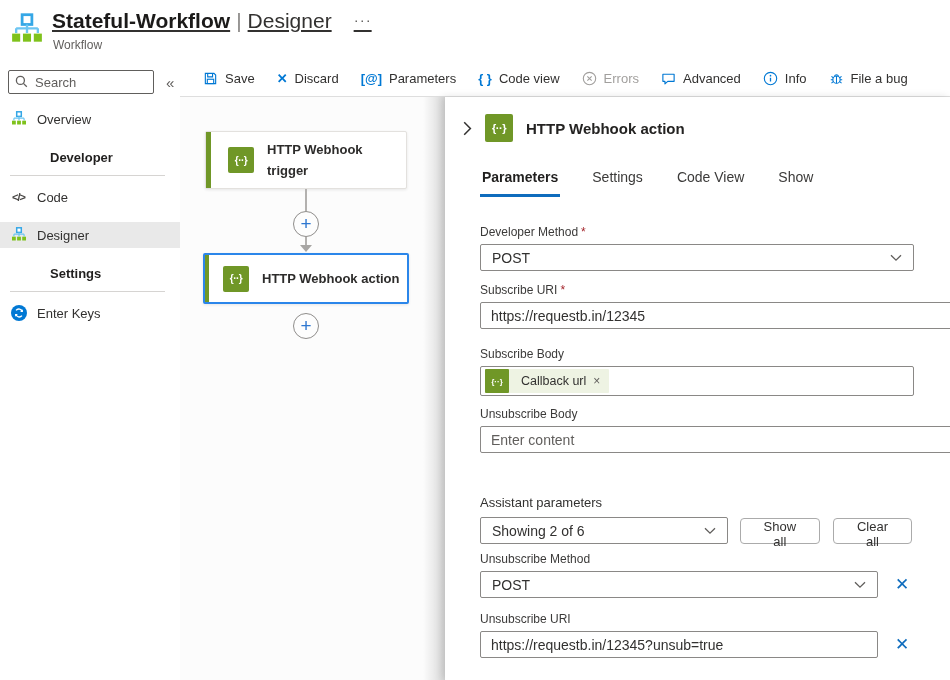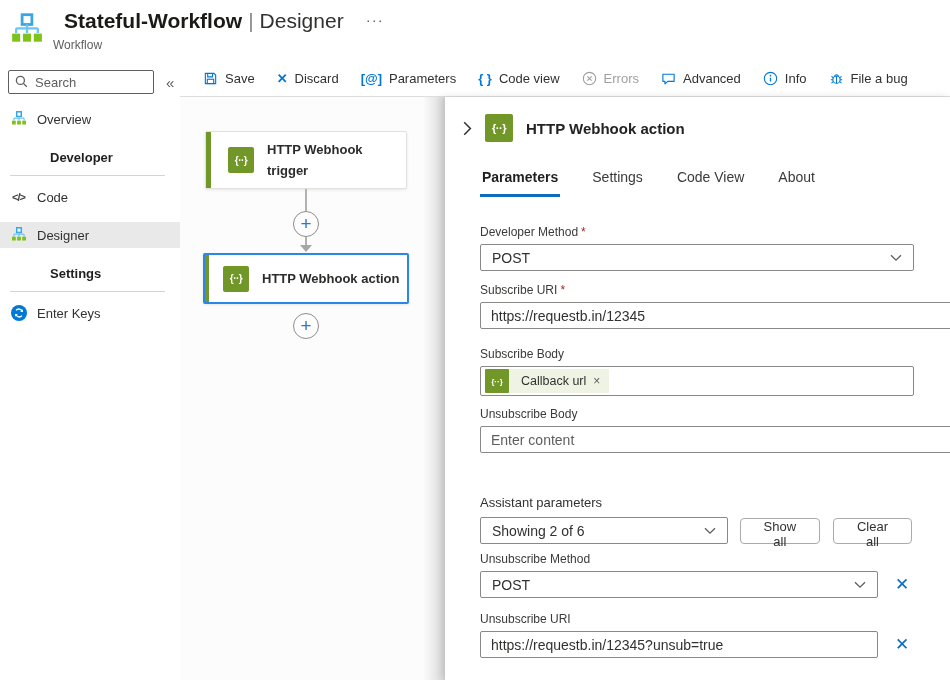--- a/index.html
+++ b/index.html
@@ -3,21 +3,21 @@
 <meta charset="utf-8">
 <style>
   * { margin:0; padding:0; box-sizing:border-box; }
   html,body { background:#fff; }
   body { font-family:"Liberation Sans", sans-serif; color:#323130; }
   .app { position:relative; width:950px; height:680px; background:#fff; overflow:hidden; }
 
   
   .app-header { position:relative; height:60px; }
   .wf-logo { position:absolute; left:10px; top:13px; width:34px; height:34px; }
-  .title-row { position:absolute; left:64px; top:9px; font-size:21px; white-space:nowrap; }
+  .title-row { position:absolute; left:52px; top:9px; font-size:21px; white-space:nowrap;text-decoration:underline; }
   .title-main { font-weight:bold; color:#1b1a19; }
   .title-sep { color:#8a8886; font-weight:normal; margin:0 6px; }
   .title-view { color:#323130; font-weight:normal; }
   .title-ellipsis { color:#605e5c; font-size:15px; margin-left:22px; letter-spacing:1px; vertical-align:3px; }
   .subtitle { position:absolute; left:53px; top:38px; font-size:12px; color:#605e5c; }
 
   
   .body-row { display:flex; height:620px; }
   .sidebar { width:180px; flex:none; position:relative; }
   .main { flex:1; display:flex; flex-direction:column; min-width:0; }
@@ -314,21 +314,21 @@
               </svg>
             </button>
             <div class="panel-icon">{··}</div>
             <div class="panel-title">HTTP Webhook action</div>
           </div>
 
           <div class="tabs">
             <button class="tab active">Parameters</button>
             <button class="tab">Settings</button>
             <button class="tab">Code View</button>
-            <button class="tab">About</button>
+            <button class="tab">Show</button>
           </div>
 
           <div class="form">
 
             <div class="field-label mt-first">
               <span>Developer Method</span><span class="req">*</span>
             </div>
             <div class="ctl ctl-full dropdown">
               <span class="dd-value">POST</span>
               <svg width="12" height="8" viewBox="0 0 12 8">

